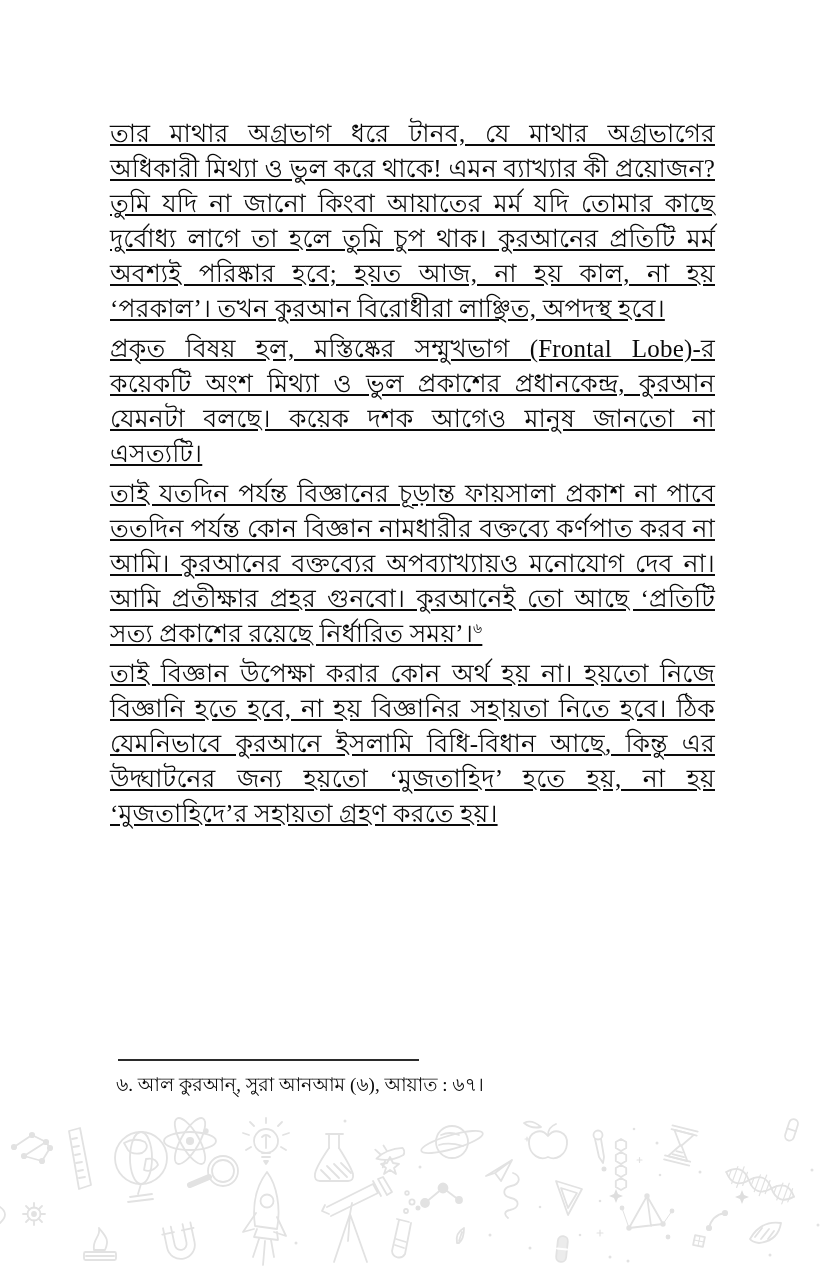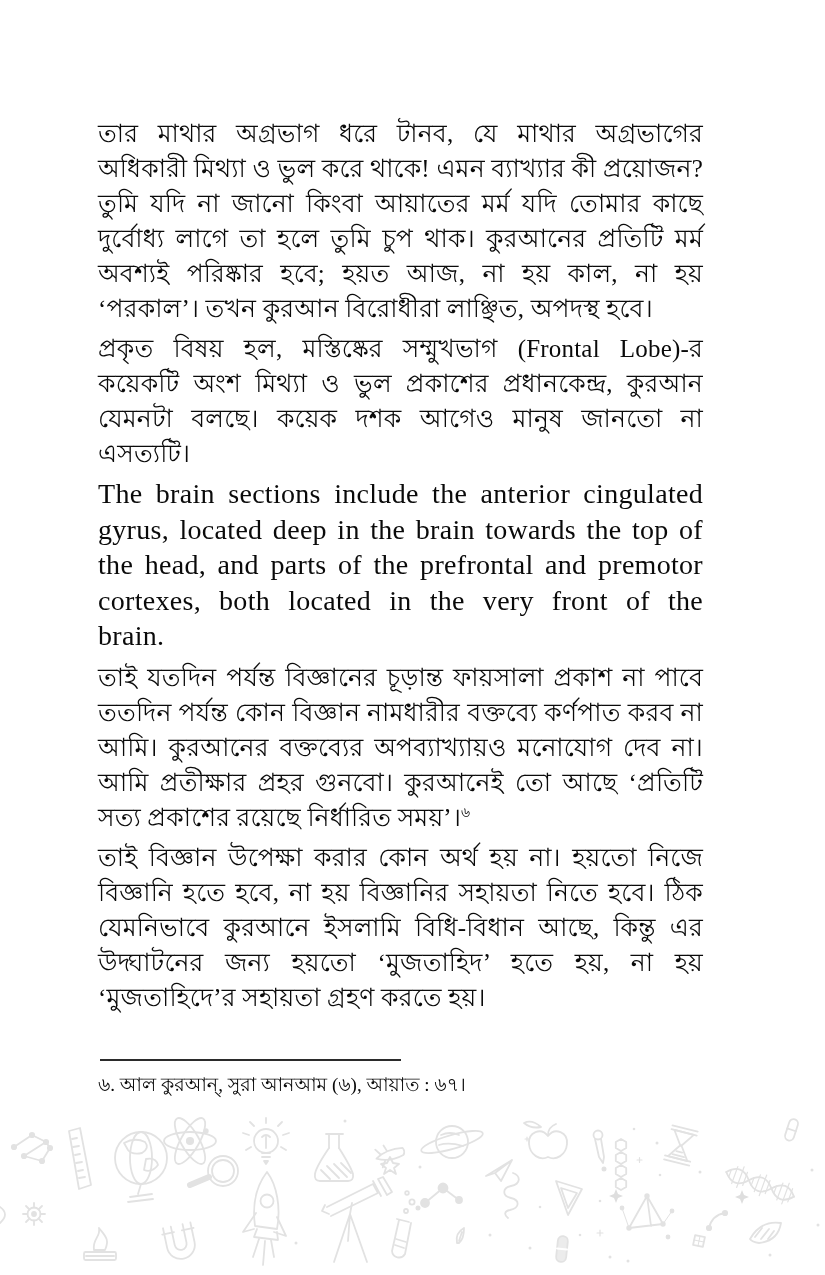--- a/index.html
+++ b/index.html
@@ -8,21 +8,21 @@
     position:relative;
     width:825px;height:1275px;
     margin:0 auto;
     background:#ffffff;
     overflow:hidden;
     font-family:"Liberation Serif","DejaVu Serif",serif;
     color:#0a0a0a;
   }
   .text-block{
     position:absolute;
-    left:98px;top:116px;width:605px;
+    left:110px;top:116px;width:605px;text-decoration:underline;
   }
   p.bn{
     margin:0 0 5px 0;
     font-size:25px;
     line-height:35px;
     text-align:justify;
     letter-spacing:0.2px;
   }
   p.en{
     margin:1px 0 6px 0;
@@ -36,21 +36,21 @@
     font-size:27px;
     letter-spacing:0.3px;
   }
   sup.fn-ref{
     font-size:14px;
     vertical-align:super;
     line-height:0;
   }
   .footnote-area{
     position:absolute;
-    left:98px;top:1059px;width:605px;
+    left:116px;top:1059px;width:605px;
   }
   .footnote-rule{
     width:301px;height:0;
     border-top:2px solid #2b2b2b;
     margin:0 0 11px 2px;
   }
   .footnote-text{
     font-size:19px;
     line-height:25px;
     text-align:left;
@@ -63,21 +63,20 @@
   }
 </style>
 </head>
 <body>
 
 <div class="page">
 
   <div class="text-block">
     <p class="bn"><span>তার মাথার অগ্রভাগ ধরে টানব, যে মাথার অগ্রভাগের অধিকারী মিথ্যা ও ভুল করে থাকে! এমন ব্যাখ্যার কী প্রয়োজন? তুমি যদি না জানো কিংবা আয়াতের মর্ম যদি তোমার কাছে দুর্বোধ্য লাগে তা হলে তুমি চুপ থাক। কুরআনের প্রতিটি মর্ম অবশ্যই পরিষ্কার হবে; হয়ত আজ, না হয় কাল, না হয় ‘পরকাল’। তখন কুরআন বিরোধীরা লাঞ্ছিত, অপদস্থ হবে।</span></p>
     <p class="bn"><span>প্রকৃত বিষয় হল, মস্তিষ্কের সম্মুখভাগ (Frontal Lobe)-র কয়েকটি অংশ মিথ্যা ও ভুল প্রকাশের প্রধানকেন্দ্র, কুরআন যেমনটা বলছে। কয়েক দশক আগেও মানুষ জানতো না এসত্যটি।</span></p>
-    <p class="en"><span>The brain sections include the anterior cingulated gyrus, located deep in the brain towards the top of the head, and parts of the prefrontal and premotor cortexes, both located in the very front of the brain.</span></p>
     <p class="bn"><span>তাই যতদিন পর্যন্ত বিজ্ঞানের চূড়ান্ত ফায়সালা প্রকাশ না পাবে ততদিন পর্যন্ত কোন বিজ্ঞান নামধারীর বক্তব্যে কর্ণপাত করব না আমি। কুরআনের বক্তব্যের অপব্যাখ্যায়ও মনোযোগ দেব না। আমি প্রতীক্ষার প্রহর গুনবো। কুরআনেই তো আছে ‘প্রতিটি সত্য প্রকাশের রয়েছে নির্ধারিত সময়’।</span><sup class="fn-ref">৬</sup></p>
     <p class="bn"><span>তাই বিজ্ঞান উপেক্ষা করার কোন অর্থ হয় না। হয়তো নিজে বিজ্ঞানি হতে হবে, না হয় বিজ্ঞানির সহায়তা নিতে হবে। ঠিক যেমনিভাবে কুরআনে ইসলামি বিধি-বিধান আছে, কিন্তু এর উদ্ঘাটনের জন্য হয়তো ‘মুজতাহিদ’ হতে হয়, না হয় ‘মুজতাহিদে’র সহায়তা গ্রহণ করতে হয়।</span></p>
   </div>
 
   <div class="footnote-area">
     <div class="footnote-rule"></div>
     <div class="footnote-text">৬. আল কুরআন্‌, সুরা আনআম (৬), আয়াত : ৬৭।</div>
   </div>
 
   <svg class="doodles" viewBox="0 0 825 160" xmlns="http://www.w3.org/2000/svg">

